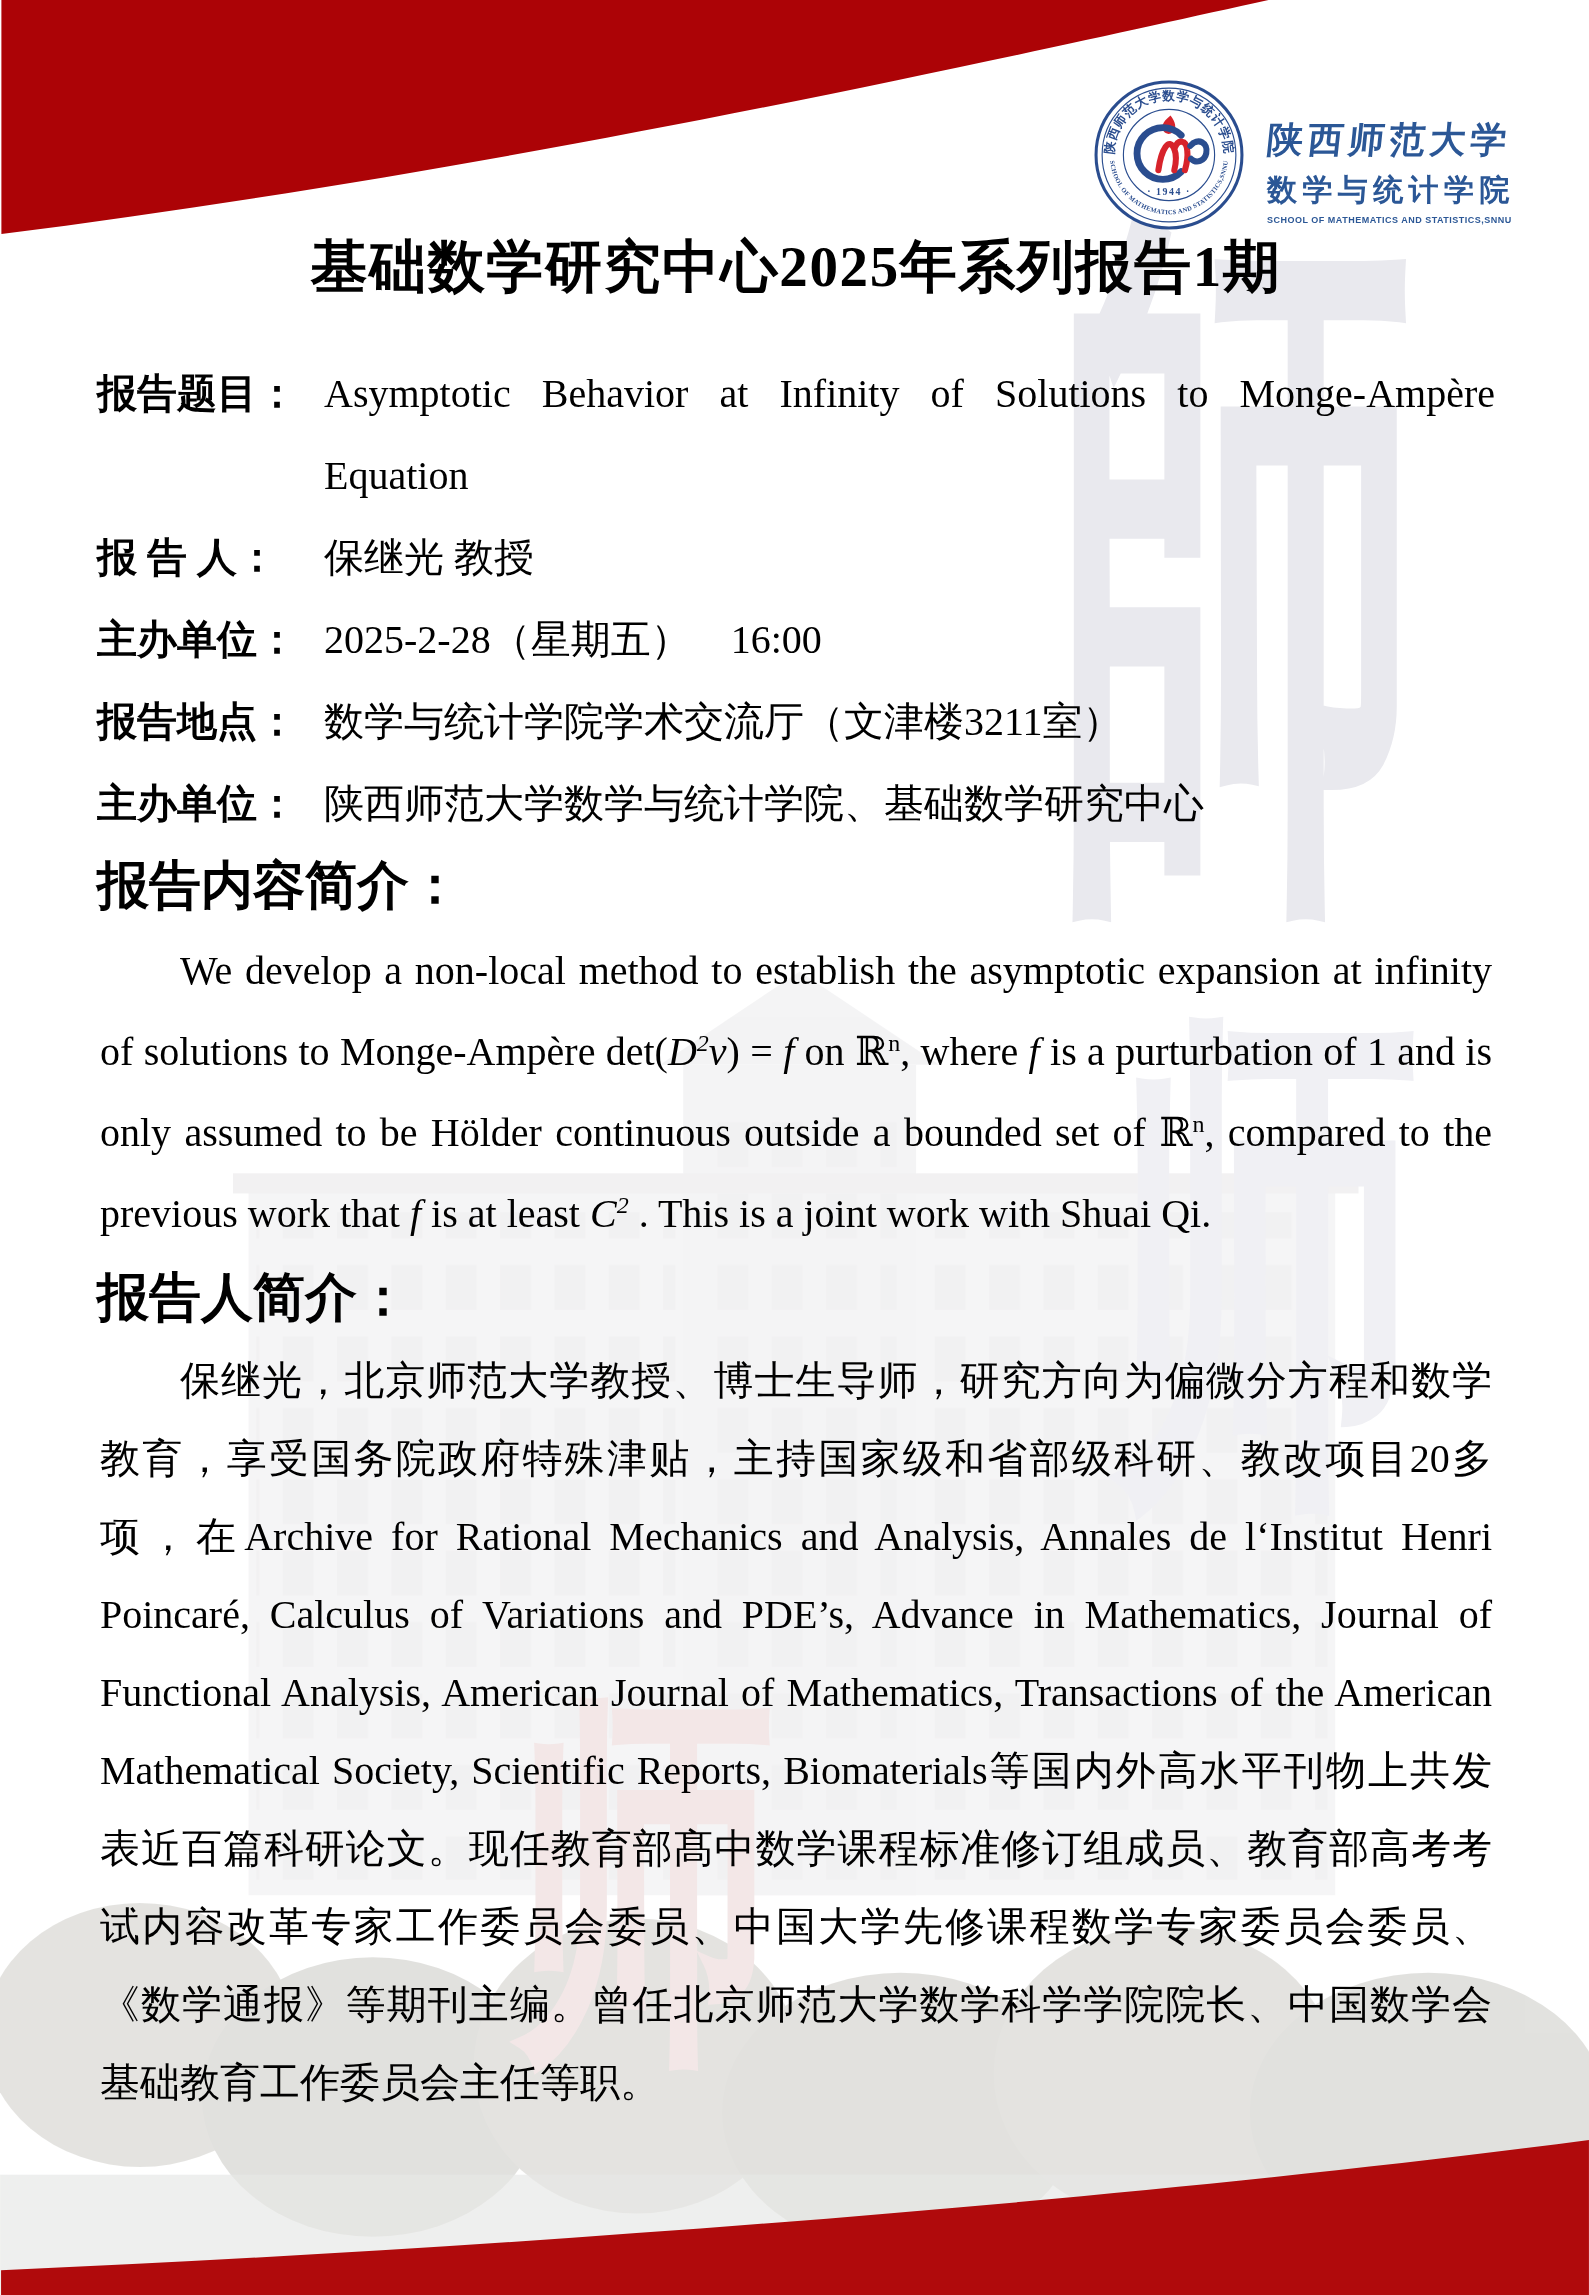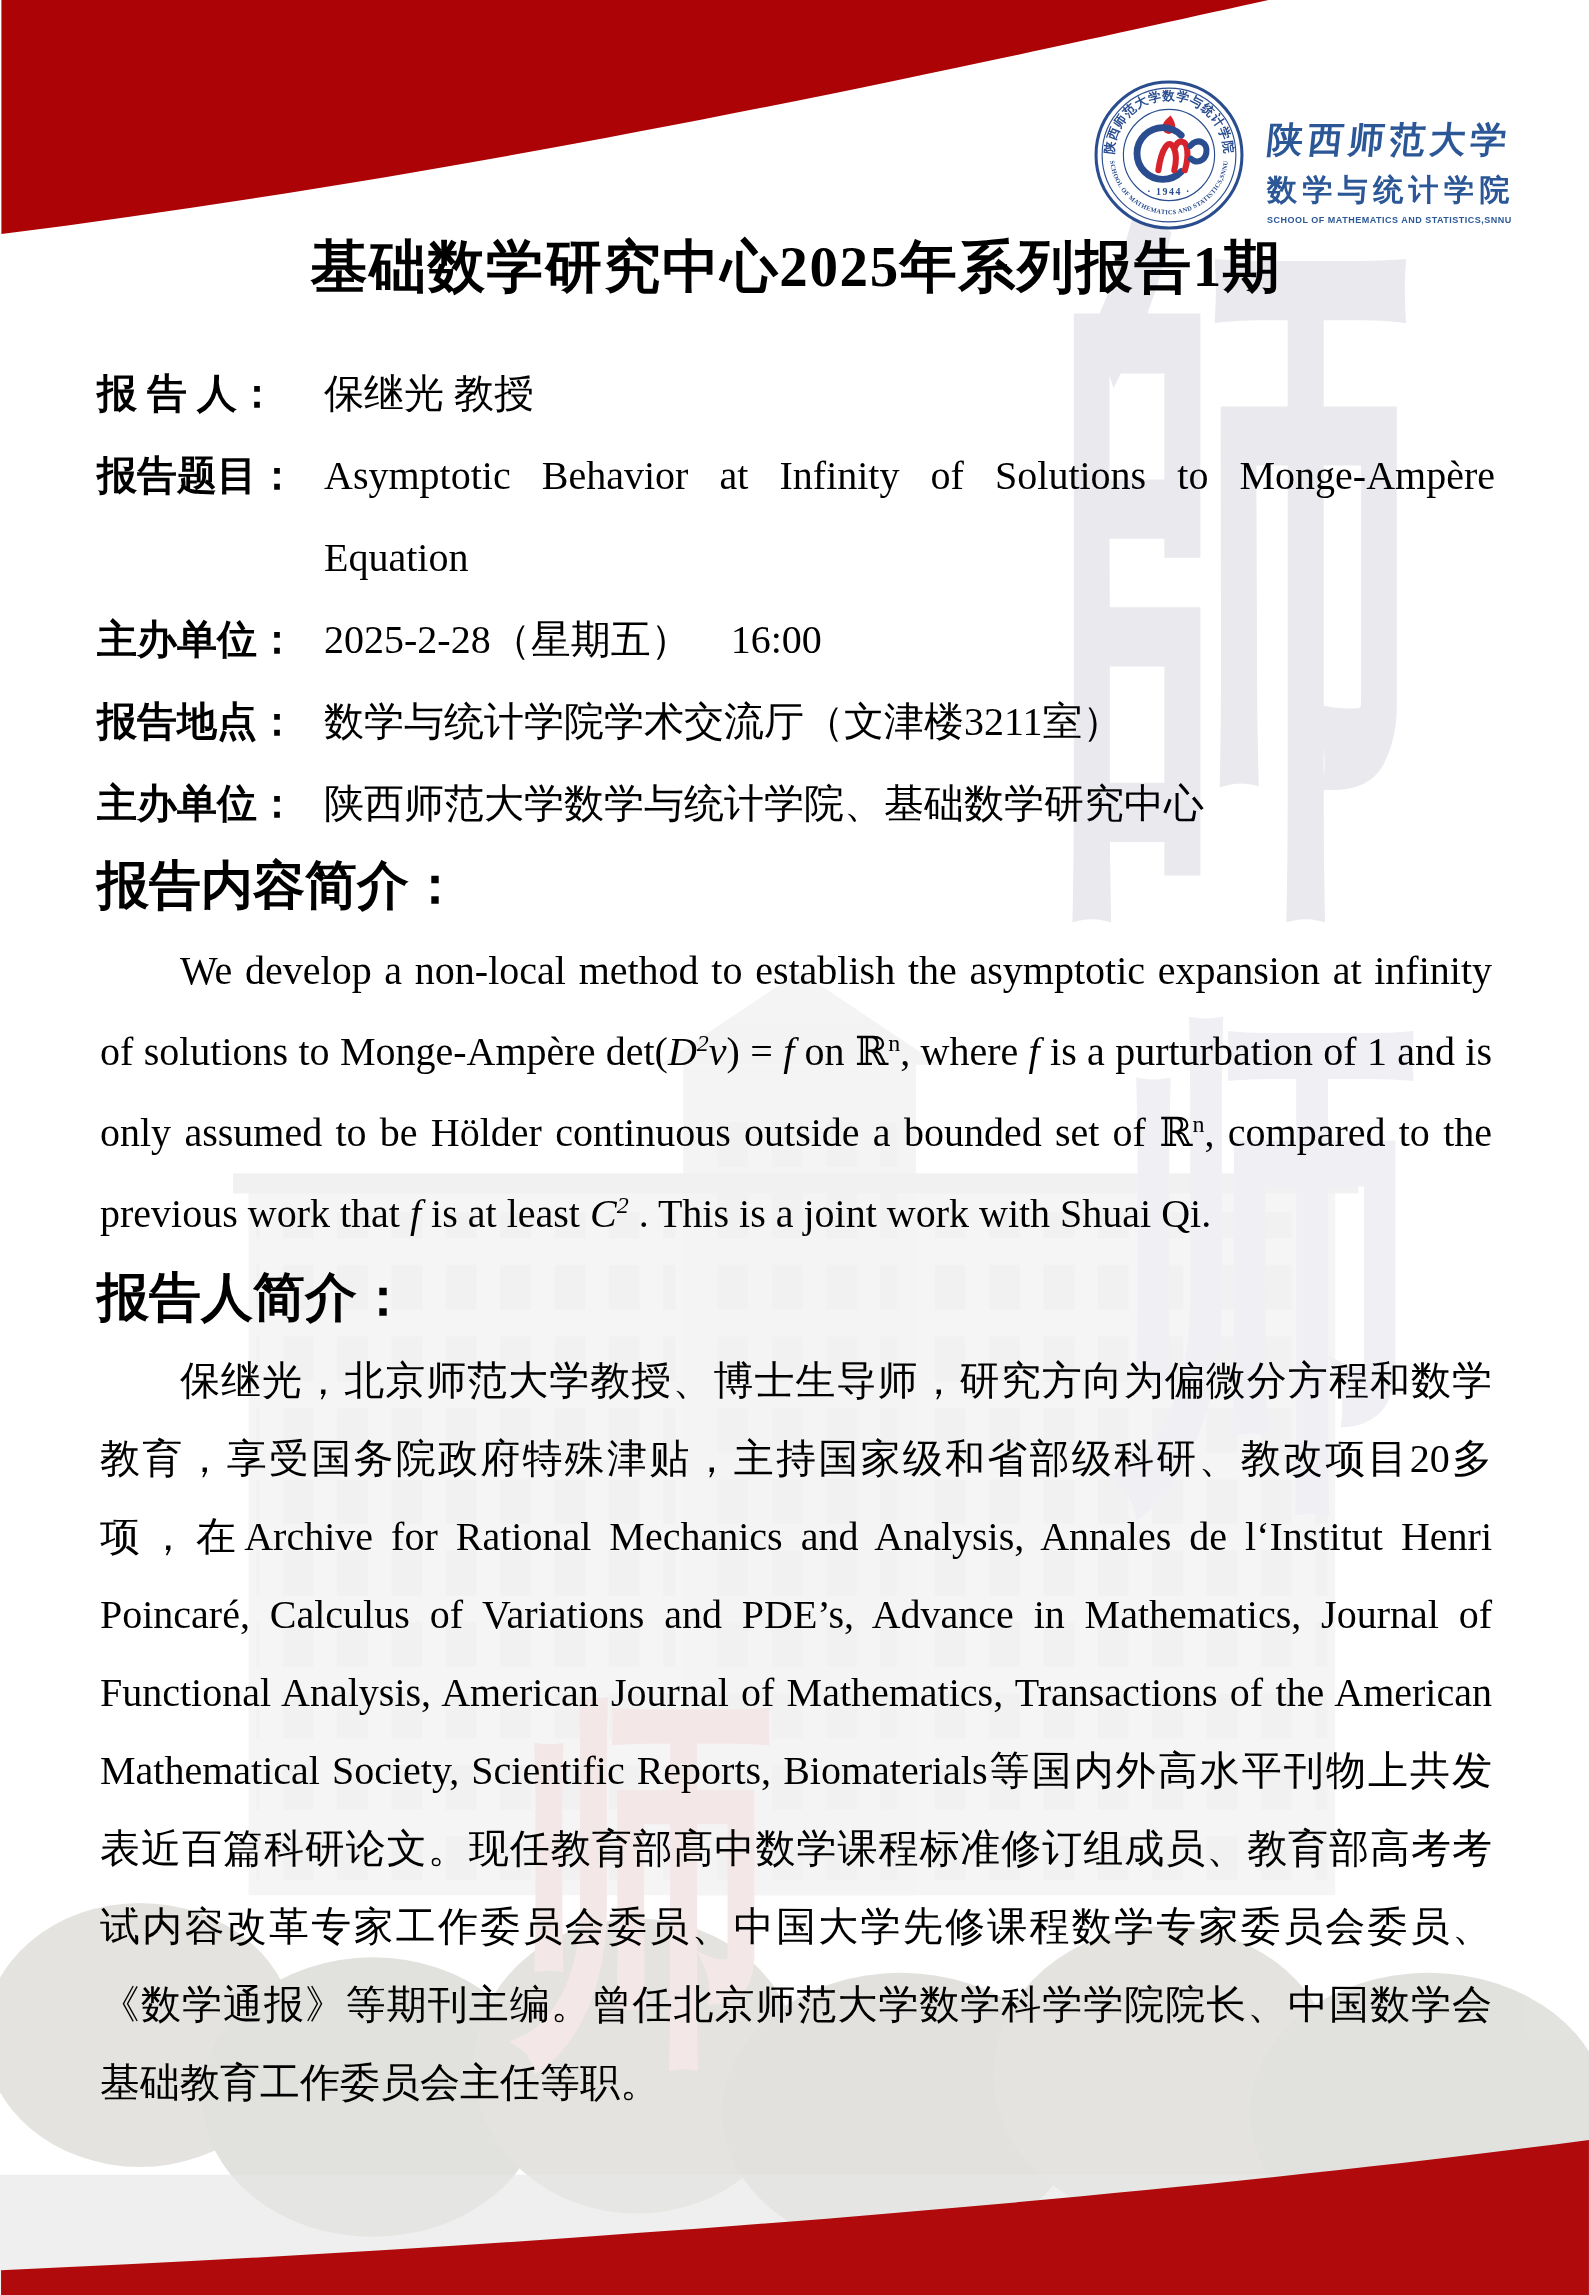--- a/index.html
+++ b/index.html
@@ -127,30 +127,30 @@
       <div class="school">数学与统计学院</div>
       <div class="english">SCHOOL OF MATHEMATICS AND STATISTICS,SNNU</div>
     </div>
   </div>
 
   <div id="content">
 
     <h1 id="page-title">基础数学研究中心2025年系列报告1期</h1>
 
     <div class="info-row">
-      <div class="info-label">报 告 人：</div>
-      <div class="info-value">保继光 教授</div>
-    </div>
-
-    <div class="info-row">
       <div class="info-label">报告题目：</div>
       <div class="info-value">
         <div class="justify-line">Asymptotic Behavior at Infinity of Solutions to Monge-Ampère</div>
         <div>Equation</div>
       </div>
+    </div>
+
+    <div class="info-row">
+      <div class="info-label">报 告 人：</div>
+      <div class="info-value">保继光 教授</div>
     </div>
 
     <div class="info-row">
       <div class="info-label">主办单位：</div>
       <div class="info-value">2025-2-28（星期五）　16:00</div>
     </div>
 
     <div class="info-row">
       <div class="info-label">报告地点：</div>
       <div class="info-value">数学与统计学院学术交流厅（文津楼3211室）</div>

